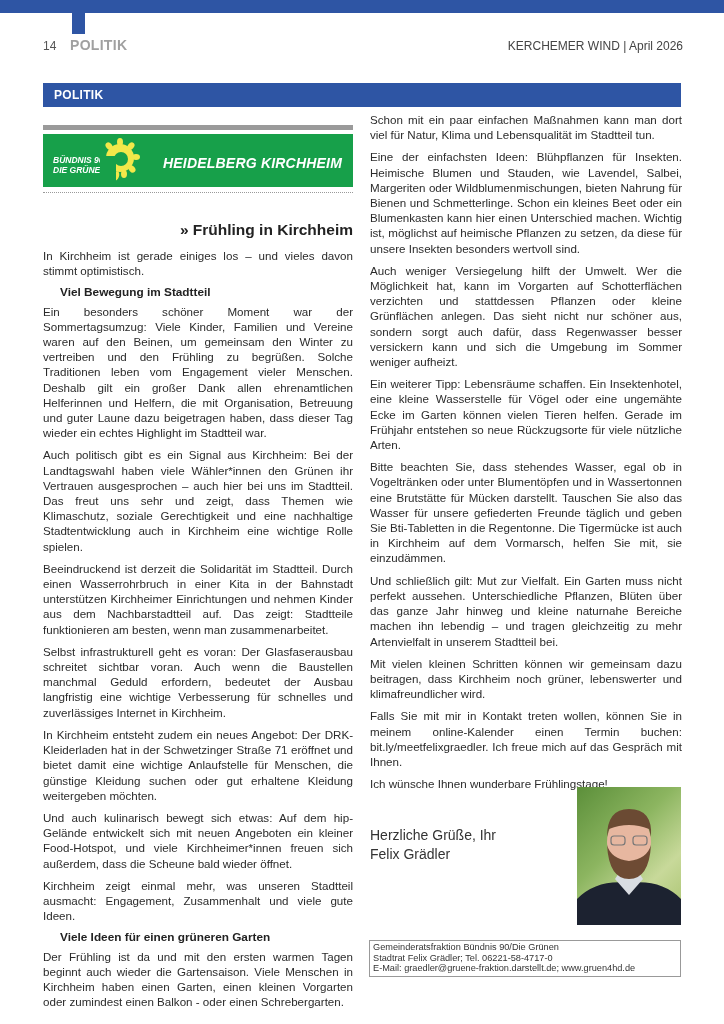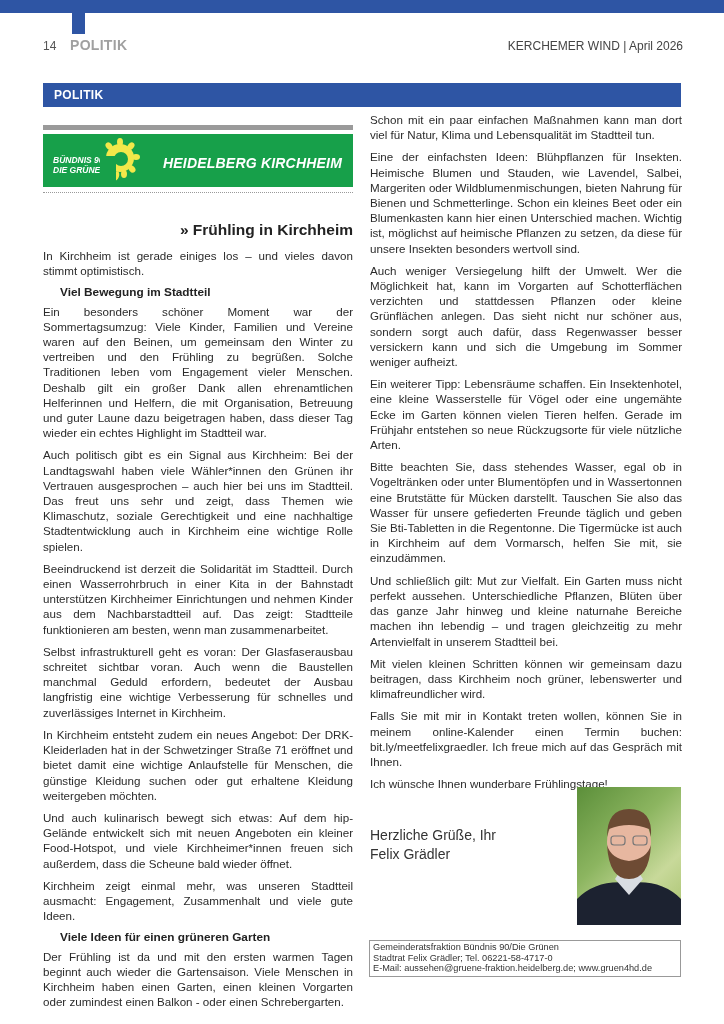--- a/index.html
+++ b/index.html
@@ -109,14 +109,14 @@
     <path d="M30 50 Q30 22 52 22 Q76 22 74 50 L72 42 Q52 34 32 42 Z" fill="#6b4a33"></path>
     <path d="M30 58 Q32 92 52 92 Q72 92 74 58 Q70 72 52 74 Q34 72 30 58 Z" fill="#6e4b34"></path>
     <rect x="34" y="49" width="14" height="9" rx="3" fill="none" stroke="#777" stroke-width="1.2"></rect>
     <rect x="56" y="49" width="14" height="9" rx="3" fill="none" stroke="#777" stroke-width="1.2"></rect>
   </svg>
 </div>
 
 <div class="contact">
   <div>Gemeinderatsfraktion Bündnis 90/Die Grünen</div>
   <div>Stadtrat Felix Grädler; Tel. 06221-58-4717-0</div>
-  <div>E-Mail: aussehen@gruene-fraktion.heidelberg.de; www.gruen4hd.de</div>
+  <div>E-Mail: graedler@gruene-fraktion.darstellt.de; www.gruen4hd.de</div>
 </div>
 
 </body></html>

